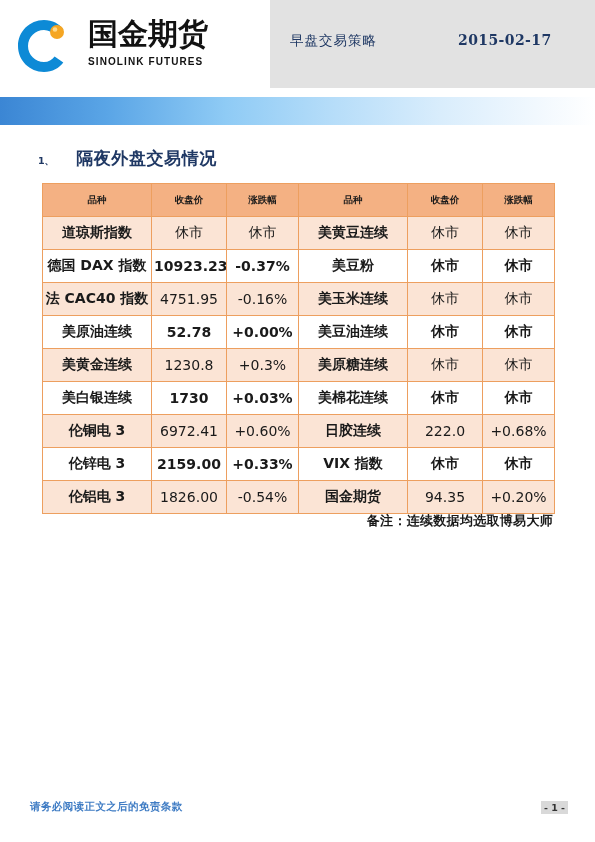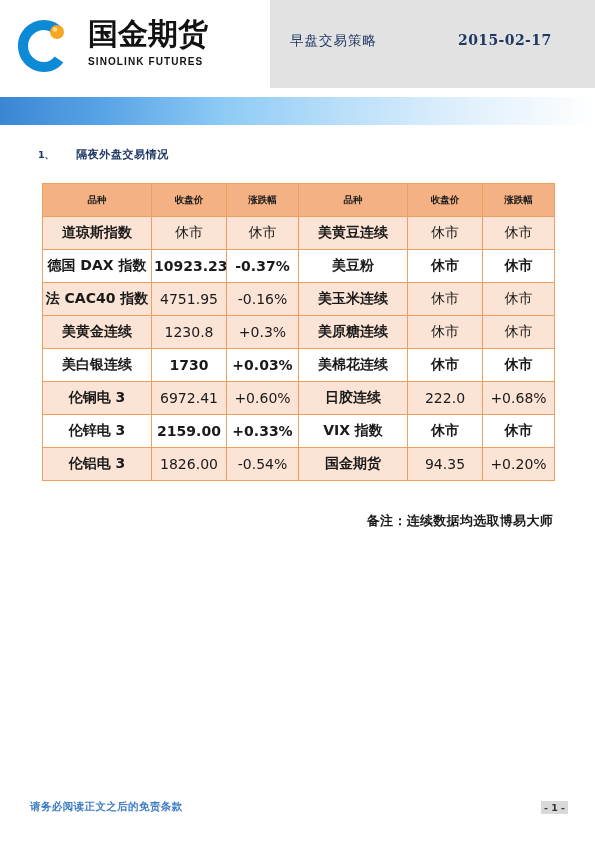--- a/index.html
+++ b/index.html
@@ -99,21 +99,21 @@
     align-items: baseline;
     white-space: nowrap;
   }
   .section-num {
     font-size: 9.5px;
     font-weight: bold;
     color: #1f3864;
     font-family: "DejaVu Sans", "Liberation Sans", sans-serif;
   }
   .section-name {
-    font-size: 11px;
+    font-size: 17px;
     font-weight: bold;
     color: #1f3864;
     margin-left: 22px;
     letter-spacing: 0.6px;
     font-family: "DejaVu Sans", "Liberation Sans", sans-serif;
   }
 
   
   .market-table {
     position: absolute;
@@ -257,20 +257,28 @@
       <td>休市</td>
     </tr>
     <tr class="row-tint">
       <td class="name-cell">法 CAC40 指数</td>
       <td>4751.95</td>
       <td>-0.16%</td>
       <td class="name-cell">美玉米连续</td>
       <td>休市</td>
       <td>休市</td>
     </tr>
+    <tr class="row-plain">
+      <td class="name-cell">美原油连续</td>
+      <td>52.78</td>
+      <td>+0.00%</td>
+      <td class="name-cell">美豆油连续</td>
+      <td>休市</td>
+      <td>休市</td>
+    </tr>
     <tr class="row-tint">
       <td class="name-cell">美黄金连续</td>
       <td>1230.8</td>
       <td>+0.3%</td>
       <td class="name-cell">美原糖连续</td>
       <td>休市</td>
       <td>休市</td>
     </tr>
     <tr class="row-plain">
       <td class="name-cell">美白银连续</td>

